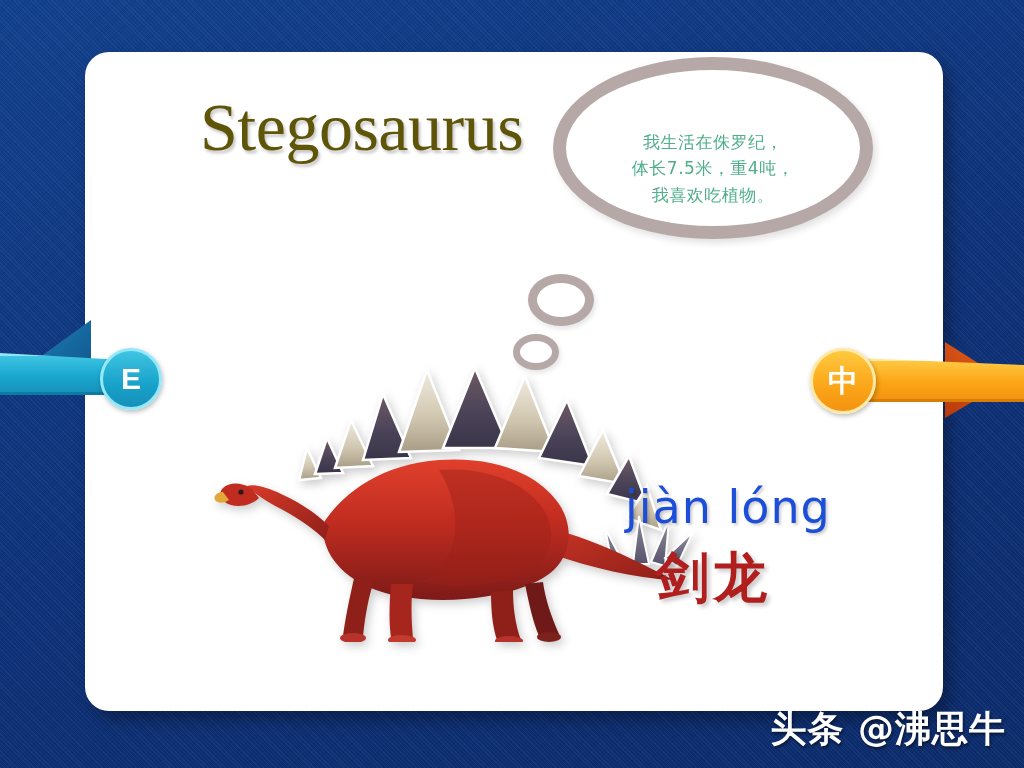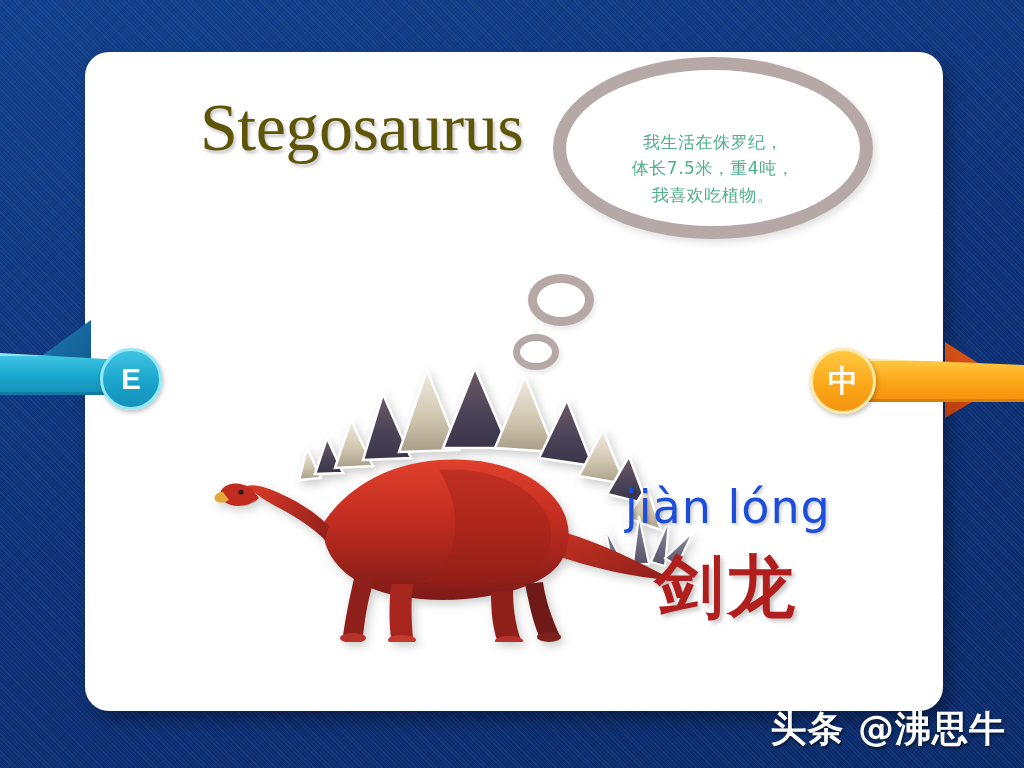--- a/index.html
+++ b/index.html
@@ -161,21 +161,21 @@
   #pinyin {
     position: absolute; left: 540px; top: 428px;
     font-family: "DejaVu Sans", "Liberation Sans", sans-serif;
     font-size: 46px; color: #1d4ed8; letter-spacing: 1px;
     text-shadow: 2px 2px 3px rgba(0,0,0,0.20);
     white-space: nowrap;
   }
   #hanzi {
     position: absolute; left: 570px; top: 490px;
     font-family: "DejaVu Sans", "Liberation Sans", sans-serif;
-    font-size: 68px; font-weight: bold; color: #b01e1e; letter-spacing: 4px;
+    font-size: 54px; font-weight: bold; color: #b01e1e; letter-spacing: 4px;
     text-shadow: 3px 3px 4px rgba(0,0,0,0.22);
     white-space: nowrap;
   }
 
   
   #watermark {
     position: absolute; right: 18px; bottom: 14px;
     font-family: "DejaVu Sans", "Liberation Sans", sans-serif;
     font-size: 36px; font-weight: bold; color: #ffffff;
     letter-spacing: 1px;

